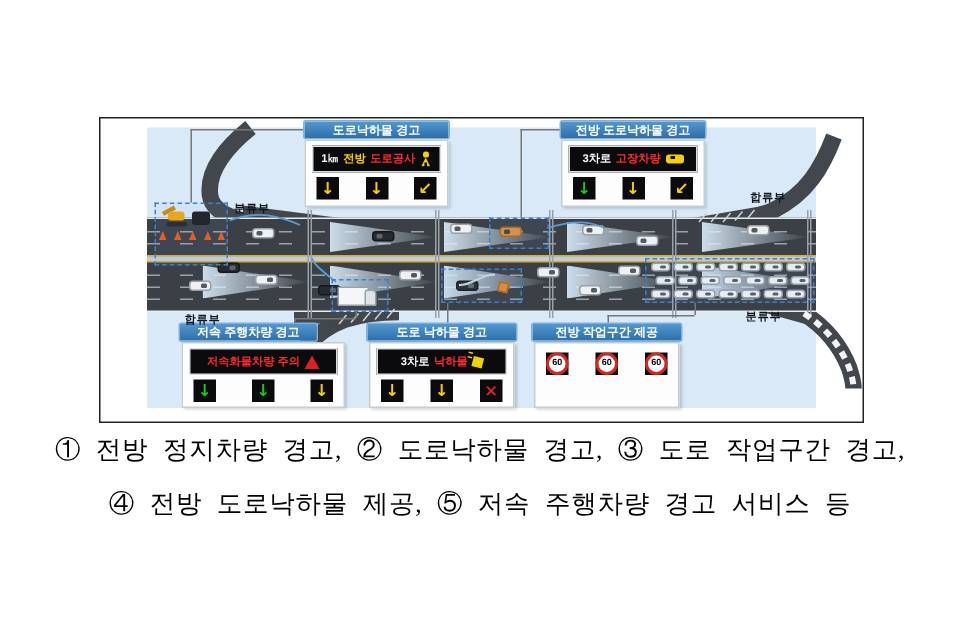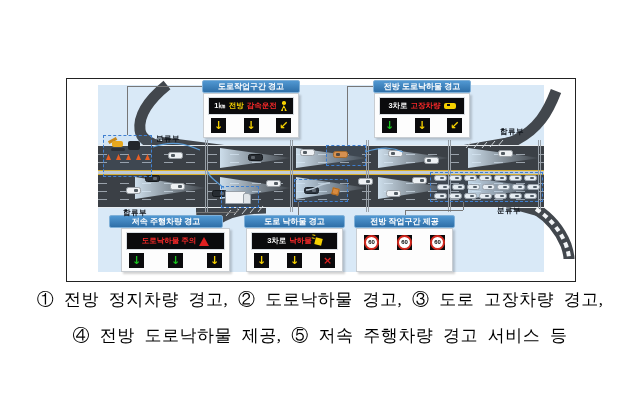--- a/index.html
+++ b/index.html
@@ -149,26 +149,26 @@
     <div class="car w r cg" style="left: 497px; top: 184px;"></div>
     <div class="car w r cg" style="left: 512px; top: 184px;"></div>
     <div class="car w r cg" style="left: 527px; top: 184px;"></div>
     <div class="car w r cg" style="left: 434px; top: 193px;"></div>
     <div class="car w r cg" style="left: 449px; top: 193px;"></div>
     <div class="car w r cg" style="left: 464px; top: 193px;"></div>
     <div class="car w r cg" style="left: 479px; top: 193px;"></div>
     <div class="car w r cg" style="left: 494px; top: 193px;"></div>
     <div class="car w r cg" style="left: 509px; top: 193px;"></div>
     <div class="car w r cg" style="left: 524px; top: 193px;"></div>
-    <div class="callout-header" style="left: 202px; top: 80px; width: 98px;">도로작업구간 경고</div>
+    <div class="callout-header" style="left: 202px; top: 80px; width: 98px;">도로낙하물 경고</div>
     <div class="callout-panel" style="left: 203px; top: 93px; width: 96px; height: 45px;">
       <div class="vms">
         <span style="color: rgb(248, 248, 248);">1㎞</span>
         <span style="color: rgb(245, 208, 0);">전방</span>
-        <span style="color: rgb(255, 42, 42);">감속운전</span>
+        <span style="color: rgb(255, 42, 42);">도로공사</span>
         <span class="ic ic-worker"></span>
       </div>
       <div class="cellrow">
         <div class="cell">
           <span class="g" style="color: rgb(245, 208, 0);">↓</span>
         </div>
         <div class="cell">
           <span class="g" style="color: rgb(245, 208, 0);">↓</span>
         </div>
         <div class="cell">
@@ -188,24 +188,24 @@
           <span class="g" style="color: rgb(25, 197, 30);">↓</span>
         </div>
         <div class="cell">
           <span class="g" style="color: rgb(245, 208, 0);">↓</span>
         </div>
         <div class="cell">
           <span class="g" style="color: rgb(245, 208, 0);">↙</span>
         </div>
       </div>
     </div>
-    <div class="callout-header" style="left: 109px; top: 215px; width: 114px;">저속 주행차량 경고</div>
+    <div class="callout-header" style="left: 119px; top: 215px; width: 93px;">저속 주행차량 경고</div>
     <div class="callout-panel" style="left: 121px; top: 228px; width: 109px; height: 44px;">
       <div class="vms">
-        <span style="color: rgb(255, 42, 42);">도로낙하물 주의</span>
+        <span style="color: rgb(255, 42, 42);">저속화물차량 주의</span>
         <span class="ic ic-tri"></span>
       </div>
       <div class="cellrow">
         <div class="cell">
           <span class="g" style="color: rgb(25, 197, 30);">↓</span>
         </div>
         <div class="cell">
           <span class="g" style="color: rgb(25, 197, 30);">↓</span>
         </div>
         <div class="cell">
@@ -296,14 +296,14 @@
 <div class="conn" style="left:347px;top:86px;width:26px;border-top-width:1px"></div>
 <div class="conn" style="left:347px;top:86px;height:59px;border-left-width:1px"></div>
 <div class="conn" style="left:237px;top:207px;height:5px;border-left-width:1px"></div>
 <div class="conn" style="left:196px;top:212px;width:41px;border-top-width:1px"></div>
 <div class="conn" style="left:196px;top:212px;height:3px;border-left-width:1px"></div>
 <div class="conn" style="left:298px;top:202px;height:13px;border-left-width:1px"></div>
 <div class="conn" style="left:463px;top:202px;height:8px;border-left-width:1px"></div>
 <div class="conn" style="left:405px;top:210px;width:58px;border-top-width:1px"></div>
 <div class="conn" style="left:405px;top:210px;height:5px;border-left-width:1px"></div>
 
-<div class="caption" style="top:288px">① 전방 정지차량 경고, ② 도로낙하물 경고, ③ 도로 고장차량 경고,</div>
+<div class="caption" style="top:288px">① 전방 정지차량 경고, ② 도로낙하물 경고, ③ 도로 작업구간 경고,</div>
 <div class="caption" style="top:324px">④ 전방 도로낙하물 제공, ⑤ 저속 주행차량 경고 서비스 등</div>
 
 </body></html>

